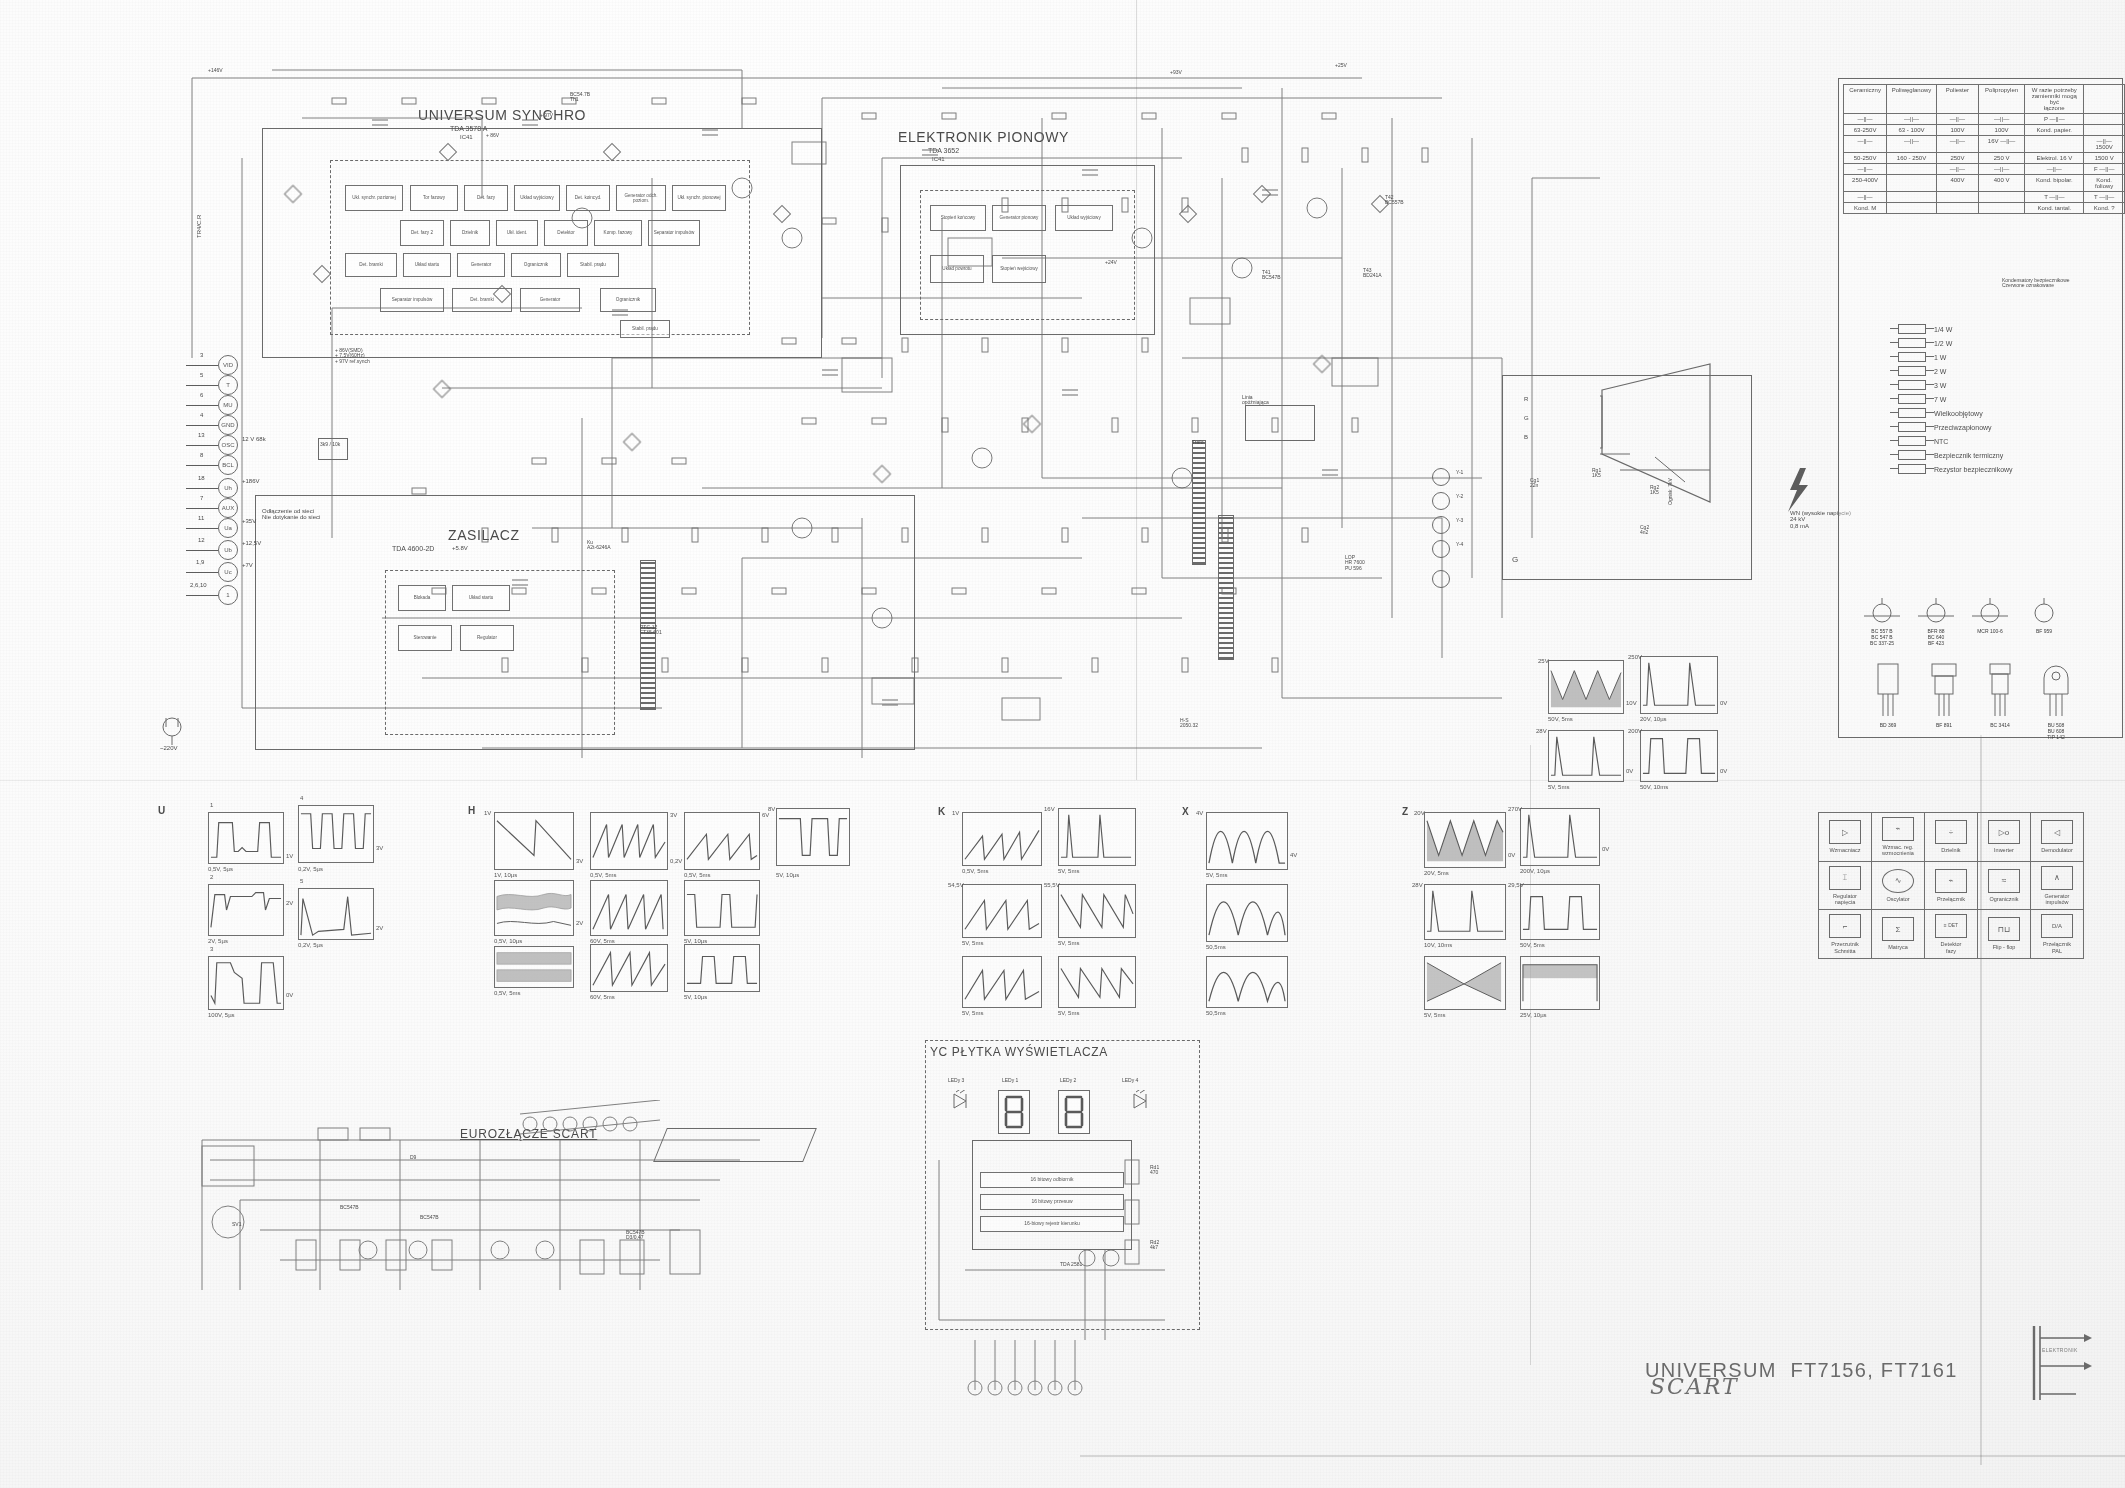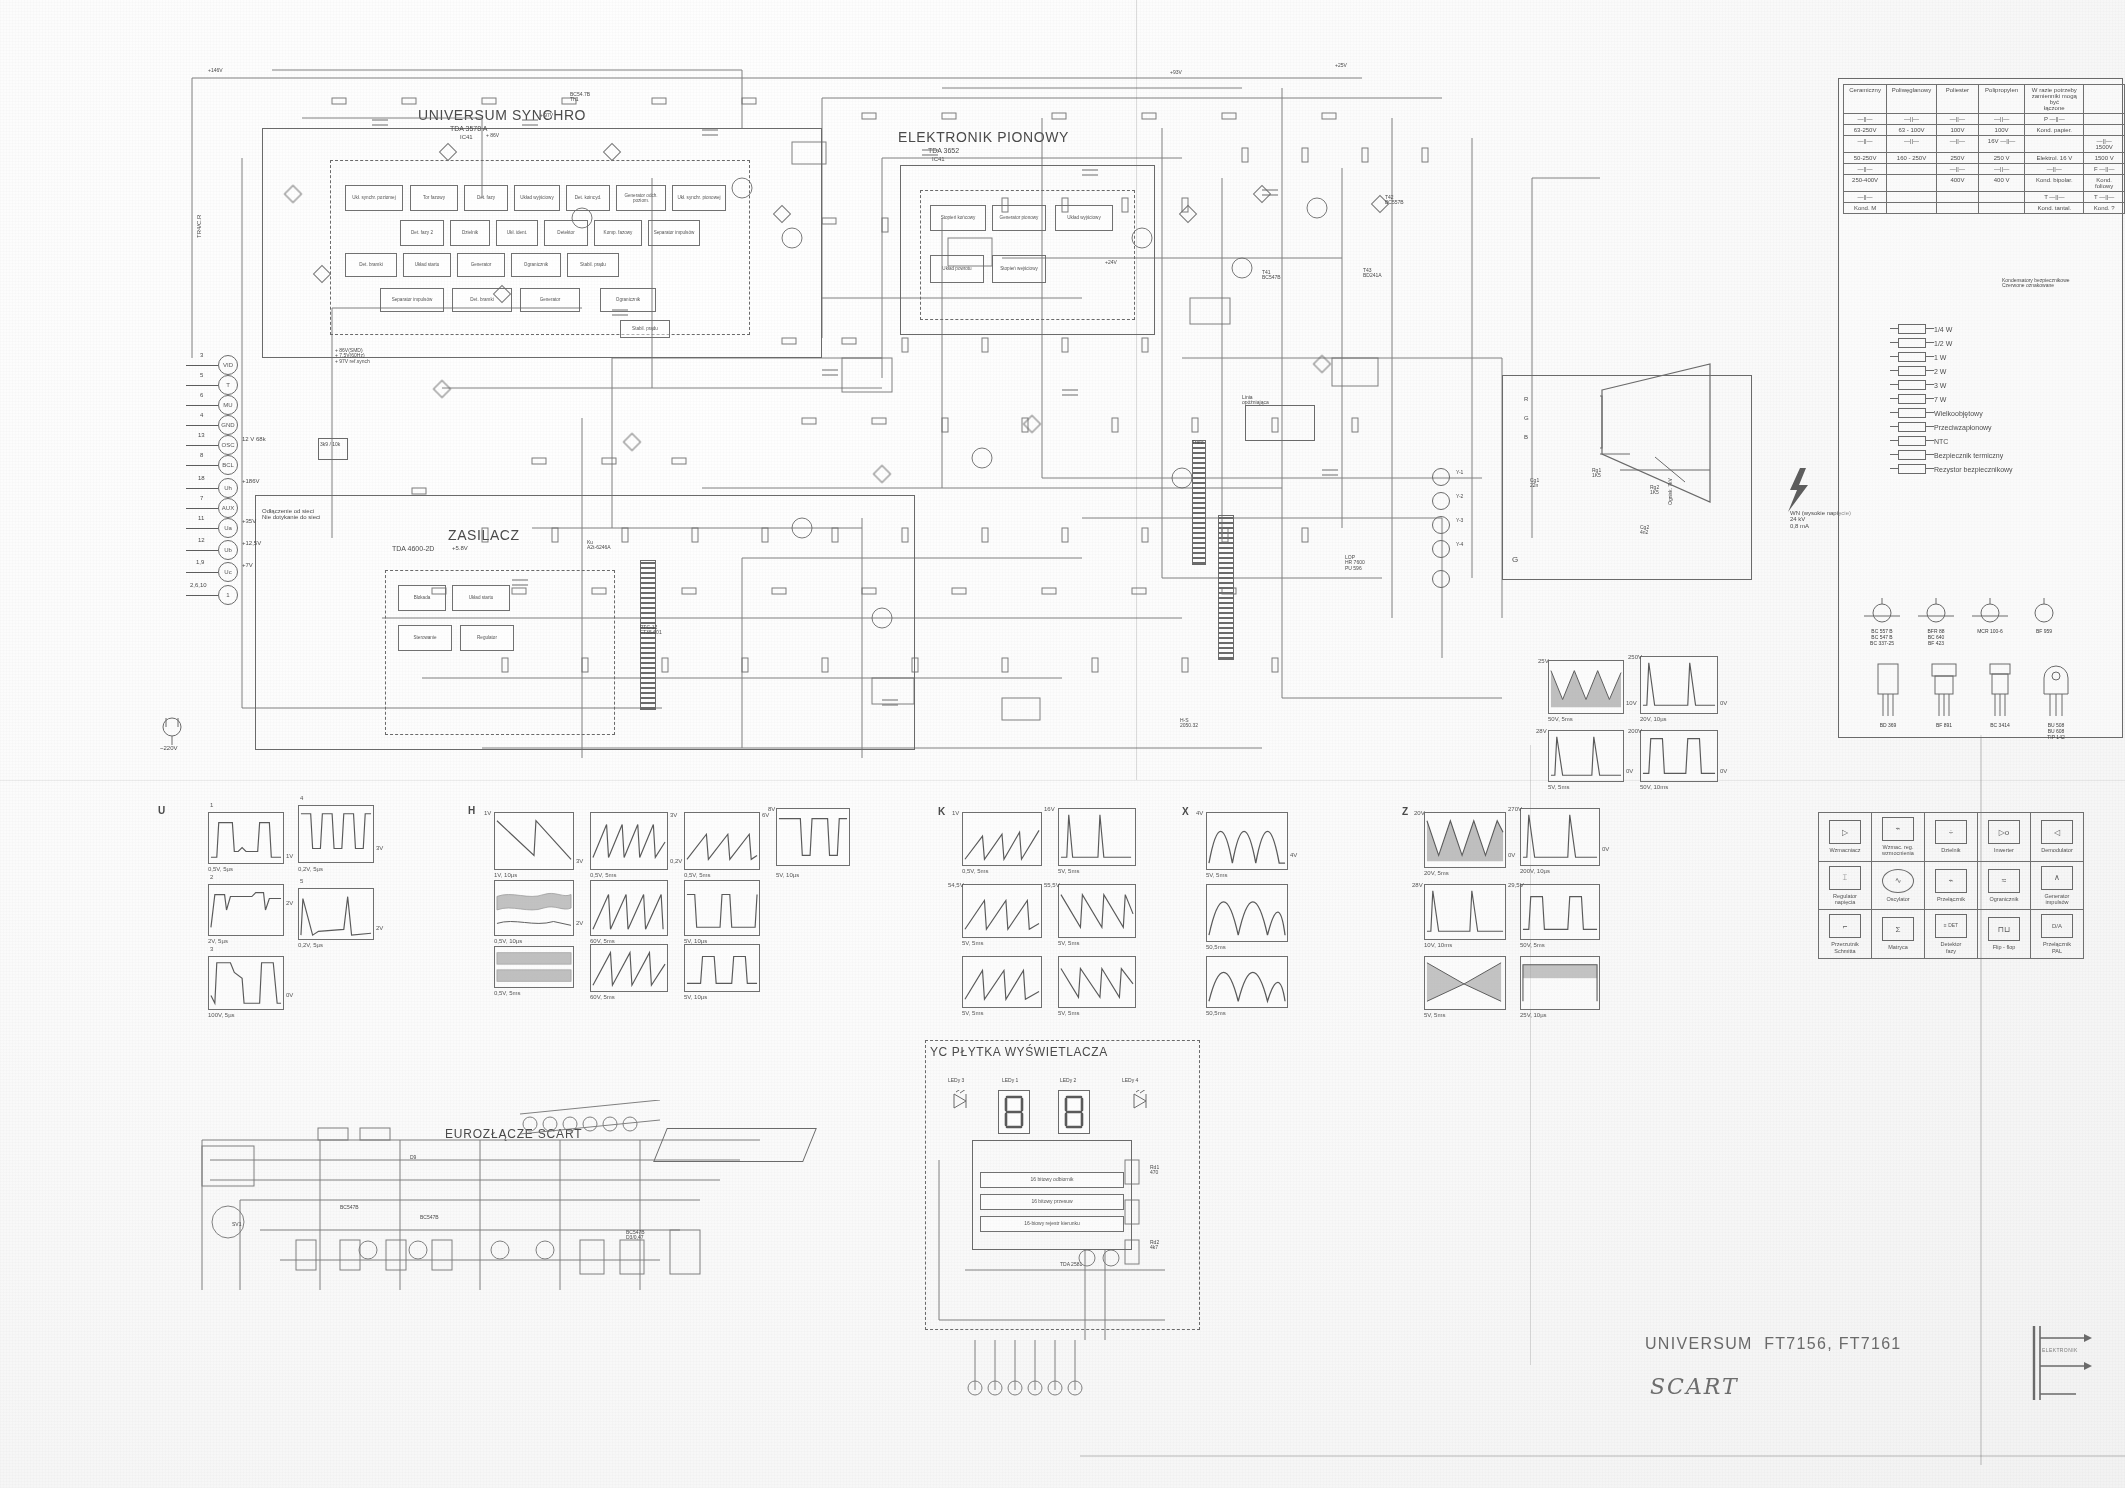--- a/index.html
+++ b/index.html
@@ -24,21 +24,21 @@
   .wire.h{height:1px;}
   .box{position:absolute;border:1px solid #6a6a6a;box-sizing:border-box;}
   .box.dash{border-style:dashed;}
   .lbl{position:absolute;white-space:pre;line-height:1.05;color:#4a4a4a;}
   .t5{font-size:5px;}
   .t6{font-size:6px;}
   .t7{font-size:7px;}
   .t8{font-size:8px;}
   .t12{font-size:12px;}
   .t14{font-size:14px;letter-spacing:.6px;}
-  .t20{font-size:16px;letter-spacing:1.3px;}
+  .t20{font-size:20px;letter-spacing:1.3px;margin-top:24px;}
   .node{position:absolute;border:1px solid #6a6a6a;border-radius:50%;box-sizing:border-box;
         display:flex;align-items:center;justify-content:center;font-size:6px;color:#565656;}
   
   .scope{position:absolute;border:1px solid #6f6f6f;box-sizing:border-box;background:rgba(255,255,255,.35);overflow:hidden;}
   .scope svg{display:block;width:100%;height:100%;}
   .scope-cap{position:absolute;font-size:6px;color:#555;white-space:nowrap;}
   .scope-top{position:absolute;font-size:6px;color:#555;white-space:nowrap;}
   .scope-right{position:absolute;font-size:6px;color:#555;white-space:nowrap;}
   .grp{position:absolute;font-size:10px;color:#4a4a4a;font-weight:bold;}
   
@@ -1056,21 +1056,21 @@
 
 <div class="scope" style="left:1640px;top:730px;width:78px;height:52px;">
   <svg viewBox="0 0 78 52" preserveAspectRatio="none">
       <polyline points="2,44 8,44 10,8 22,8 24,44 46,44 48,8 60,8 62,44 76,44" fill="none" stroke="#5a5a5a" stroke-width="1.2"></polyline>
     </svg>
 </div>
 <div class="scope-top" style="left:1628px;top:728px;">200V</div>
 <div class="scope-right" style="left:1720px;top:768px;">0V</div>
 <div class="scope-cap" style="left:1640px;top:784px;">50V, 10ms</div>
 
-<div class="lbl t12" style="left:445px;top:1128px;letter-spacing:.8px;">EUROZŁĄCZE SCART</div>
+<div class="lbl t12" style="left:460px;top:1128px;letter-spacing:.8px;text-decoration:underline;">EUROZŁĄCZE SCART</div>
 <div class="box" style="left:660px;top:1128px;width:150px;height:34px;transform:skewX(-22deg);"></div>
 
 <svg style="position:absolute;left:200px;top:1100px;width:640px;height:200px;">
   <g stroke="#6a6a6a" stroke-width="1" fill="none" opacity=".85">
     <path d="M 2,40 H 560 M 2,40 V 190"></path>
     <path d="M 10,60 H 540"></path>
     <path d="M 10,80 H 520"></path>
     <path d="M 40,100 H 500 M 40,100 V 190"></path>
     <path d="M 60,130 H 480"></path>
     <path d="M 80,160 H 460"></path>

